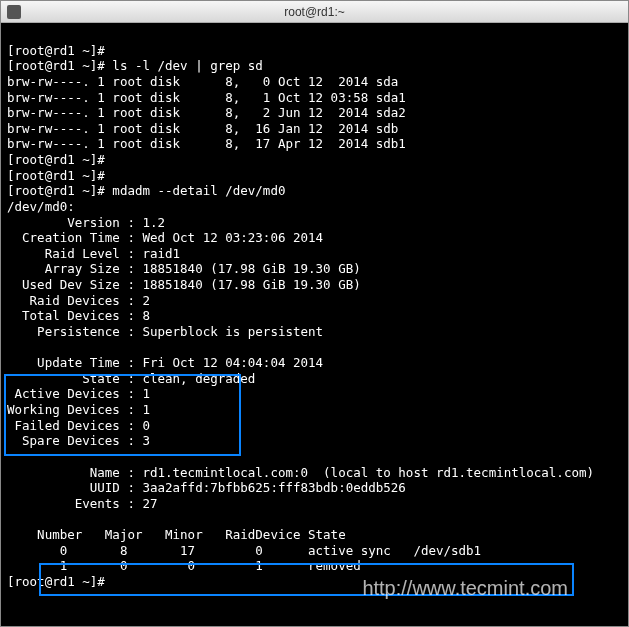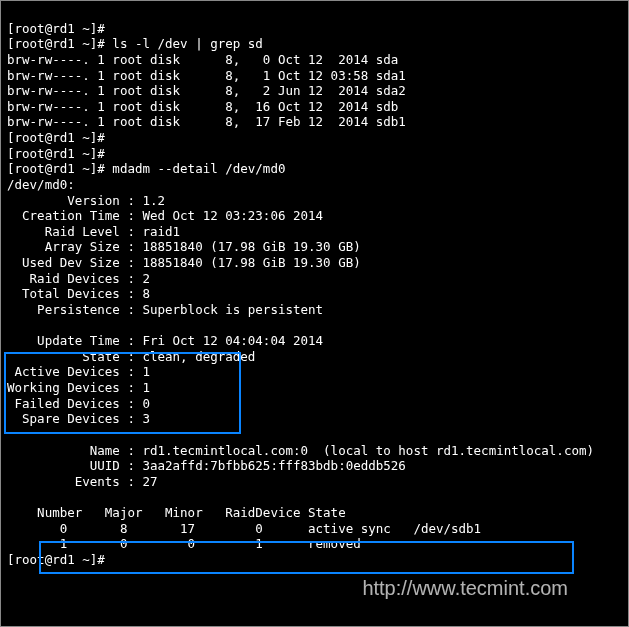--- a/index.html
+++ b/index.html
@@ -62,28 +62,32 @@
     position: absolute;
     border: 2px solid #0a84ff;
     background: transparent;
     pointer-events: none;
   }
 </style>
 </head>
 <body>
 
 <div class="window">
+  <div class="titlebar">
+    <div class="title-icon"></div>
+    <span>root@rd1:~</span>
+  </div>
   <div class="terminal">
 <span>[root@rd1 ~]#</span>
 <span>[root@rd1 ~]# ls -l /dev | grep sd</span>
 <span>brw-rw----. 1 root disk      8,   0 Oct 12  2014 sda</span>
 <span>brw-rw----. 1 root disk      8,   1 Oct 12 03:58 sda1</span>
 <span>brw-rw----. 1 root disk      8,   2 Jun 12  2014 sda2</span>
-<span>brw-rw----. 1 root disk      8,  16 Oct 12  2014 sdb</span>
-<span>brw-rw----. 1 root disk      8,  17 Feb 12  2014 sdb1</span>
+<span>brw-rw----. 1 root disk      8,  16 Jan 12  2014 sdb</span>
+<span>brw-rw----. 1 root disk      8,  17 Apr 12  2014 sdb1</span>
 <span>[root@rd1 ~]#</span>
 <span>[root@rd1 ~]#</span>
 <span>[root@rd1 ~]# mdadm --detail /dev/md0</span>
 <span>/dev/md0:</span>
 <span>        Version : 1.2</span>
 <span>  Creation Time : Wed Oct 12 03:23:06 2014</span>
 <span>     Raid Level : raid1</span>
 <span>     Array Size : 18851840 (17.98 GiB 19.30 GB)</span>
 <span>  Used Dev Size : 18851840 (17.98 GiB 19.30 GB)</span>
 <span>   Raid Devices : 2</span>

